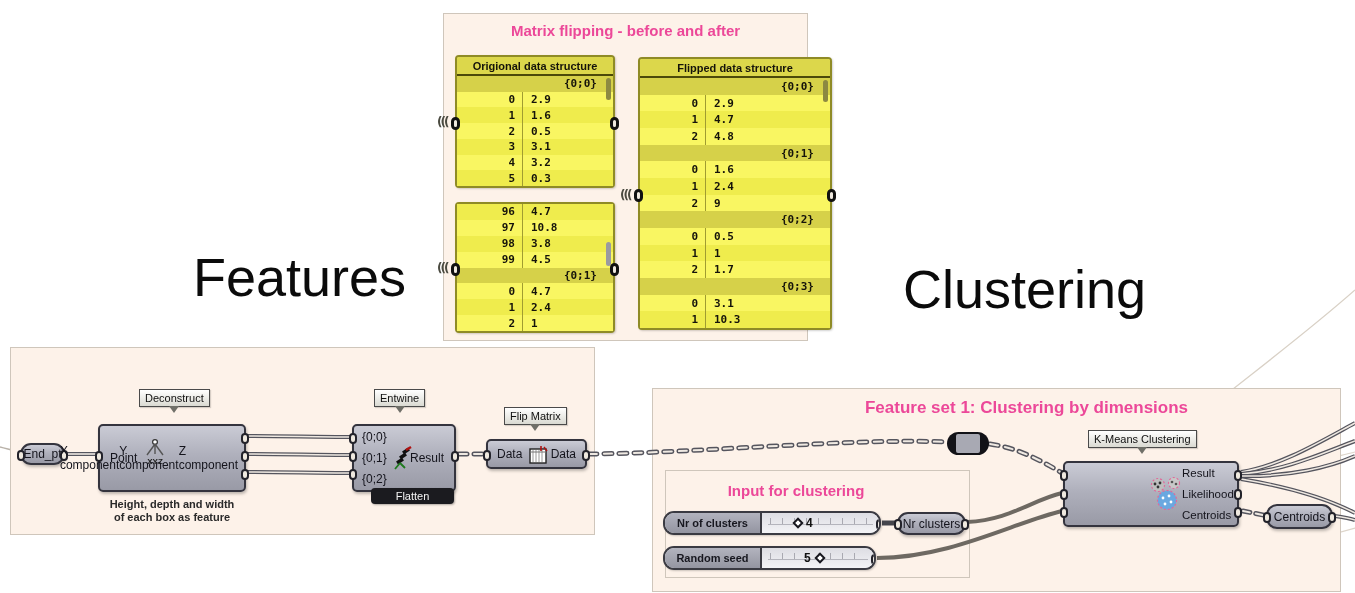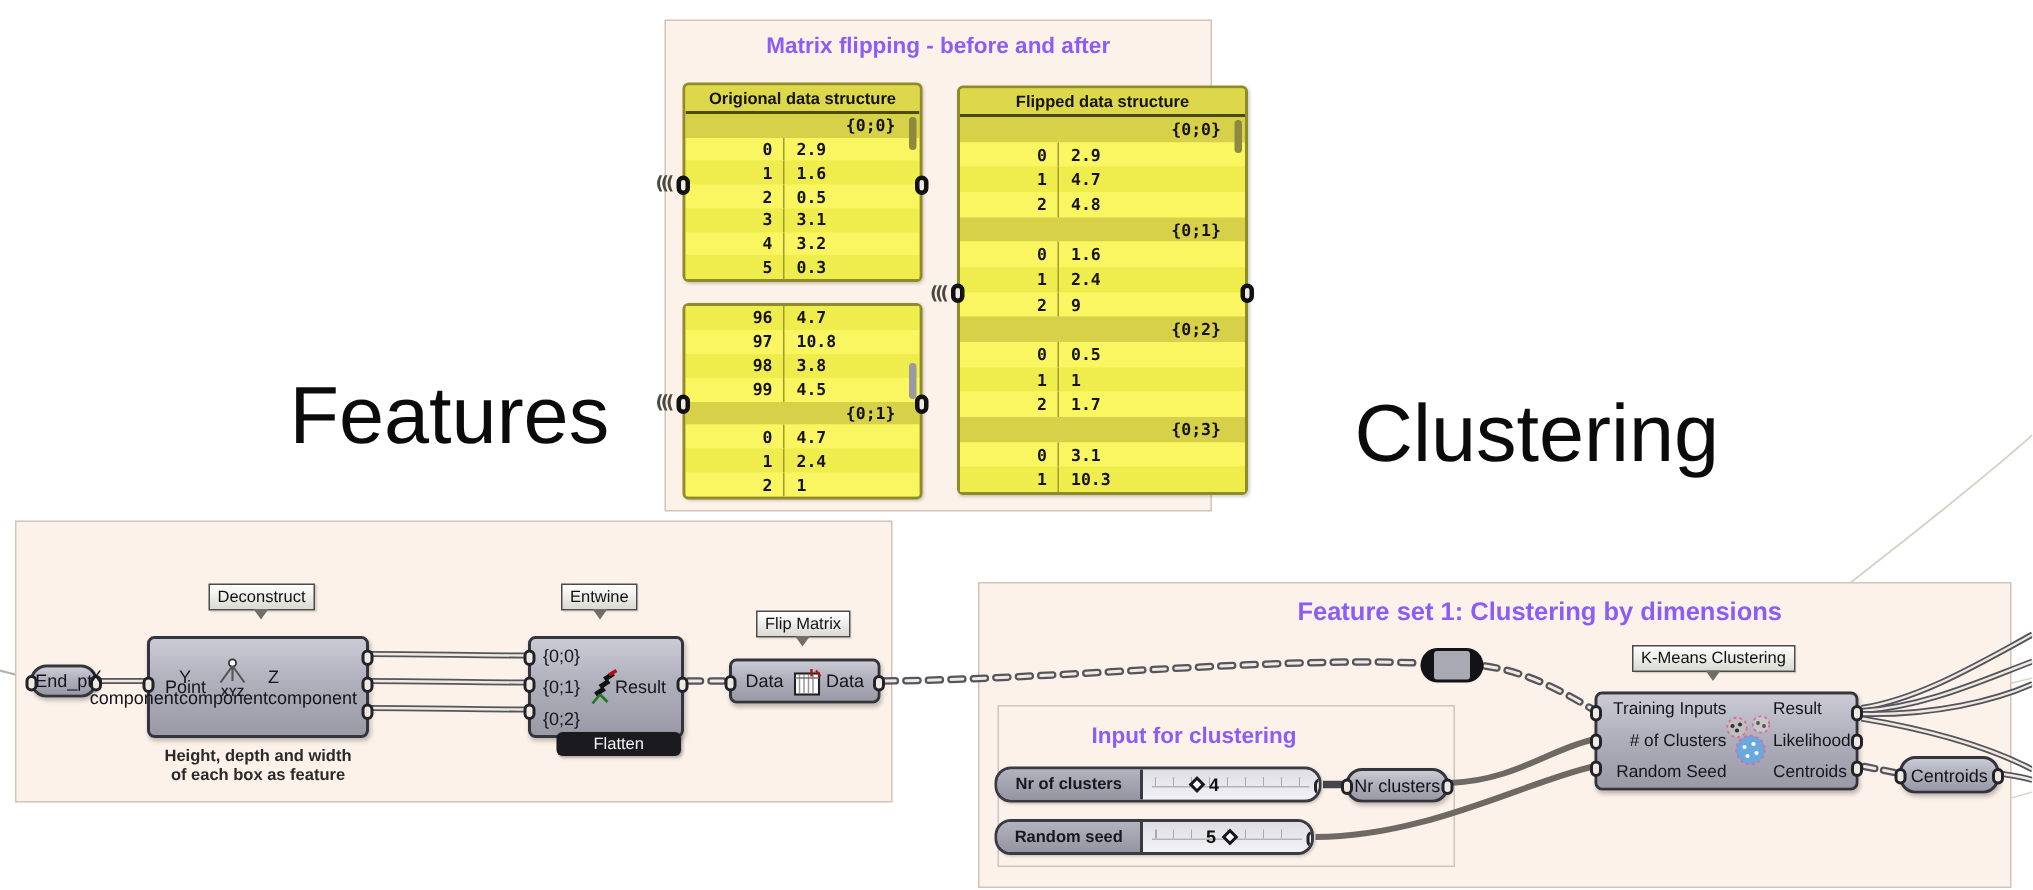--- a/index.html
+++ b/index.html
@@ -2,21 +2,21 @@
 <html><head>
 <meta charset="utf-8">
 <style>
   html,body{margin:0;padding:0;background:#fff;}
   #canvas{position:relative;width:1355px;height:593px;background:#ffffff;overflow:hidden;
           font-family:"Liberation Sans",sans-serif;}
   svg.wires{position:absolute;left:0;top:0;pointer-events:none;}
 
   
   .group{position:absolute;background:#fdf2e9;border:1px solid #cfc6bb;box-sizing:border-box;}
-  .group-title{position:absolute;left:0;right:0;text-align:center;font-weight:bold;color:#8b5cf6;}
+  .group-title{position:absolute;left:0;right:0;text-align:center;font-weight:bold;color:#ec4899;}
 
   
   .biglabel{position:absolute;font-size:54px;color:#0b0b0b;letter-spacing:0px;}
 
   
   .panel{position:absolute;background:#f5f15a;border:2px solid #8f8b26;border-radius:4px;
          display:flex;flex-direction:column;font-family:"DejaVu Sans Mono",monospace;
          font-size:11px;font-weight:bold;color:#15130a;box-sizing:border-box;
          box-shadow:1px 1px 2px rgba(0,0,0,.18);}
   .ptitle{flex:0 0 17px;display:flex;align-items:center;justify-content:center;
@@ -359,25 +359,20 @@
     <div class="grip" style="left:-5px;top:9px"></div>
     <div class="grip" style="right:-5px;top:9px"></div>
   </div>
 
   <div class="relay" style="left:947px;top:432px;width:42px;height:23px">
     <div class="mid"></div>
   </div>
 
   <div class="tip" style="left:1088px;top:430px">K-Means Clustering</div>
   <div class="comp" style="left:1063px;top:461px;width:176px;height:66px;font-size:11.5px">
-    <div class="colL" style="left:6px;width:80px;align-items:flex-end">
-      <span style="white-space:nowrap">Training Inputs</span>
-      <span style="white-space:nowrap"># of Clusters</span>
-      <span style="white-space:nowrap">Random Seed</span>
-    </div>
     <span style="position:absolute;left:84px;top:14px">
       <svg width="36" height="36" viewBox="0 0 36 36">
         <circle cx="9" cy="8" r="6.5" fill="#bfbfbf" stroke="#e06a9a" stroke-width="1.2" stroke-dasharray="2 2"></circle>
         <circle cx="6" cy="7" r="1.4" fill="#333"></circle>
           <circle cx="11" cy="6" r="1.4" fill="#333"></circle>
           <circle cx="9" cy="10" r="1.4" fill="#333"></circle>
         <circle cx="25" cy="6" r="5.5" fill="#c8c8c8" stroke="#e06a9a" stroke-width="1.2" stroke-dasharray="2 2"></circle>
         <circle cx="23" cy="5" r="1.3" fill="#555"></circle>
           <circle cx="27" cy="7" r="1.3" fill="#555"></circle>
         <circle cx="18" cy="23" r="9.5" fill="#6aa8e0" stroke="#e06a9a" stroke-width="1.2" stroke-dasharray="2 2"></circle>

